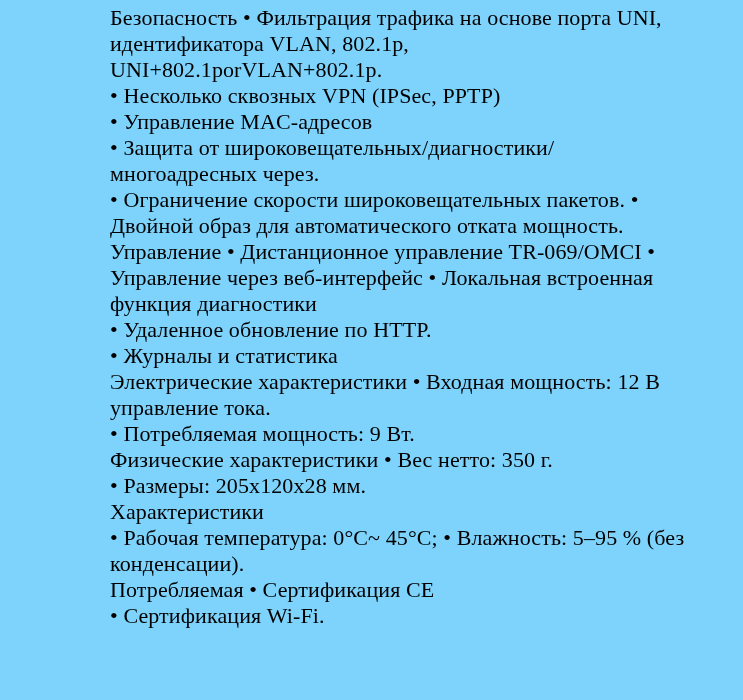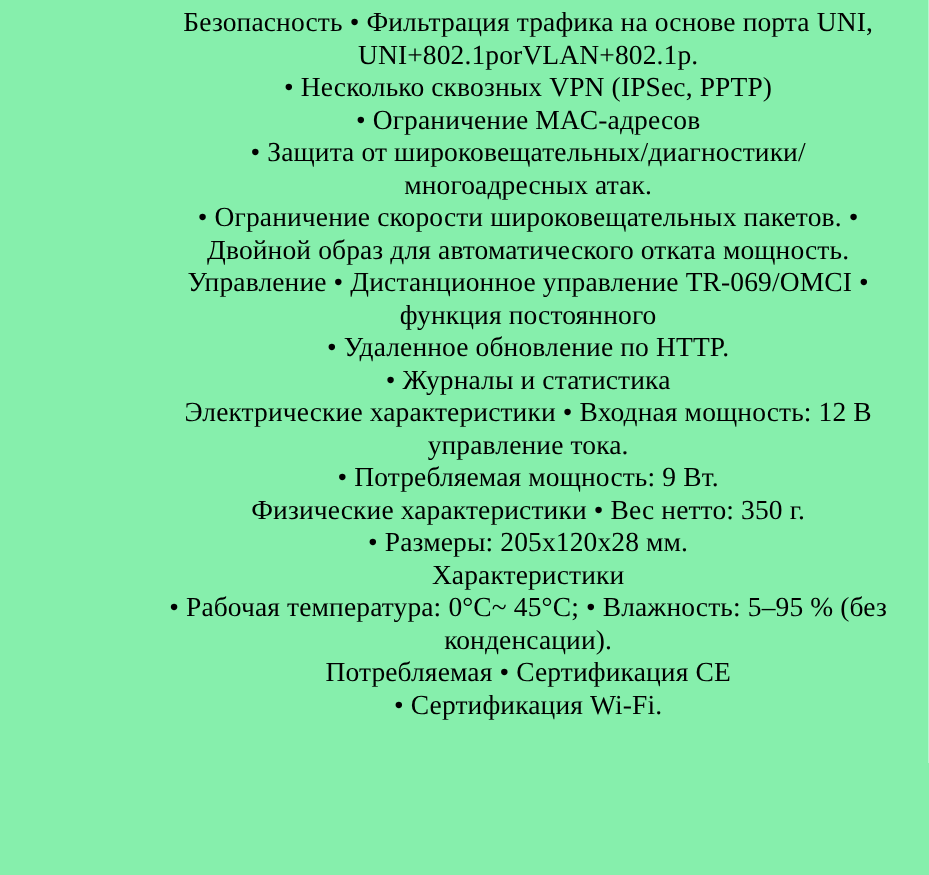--- a/index.html
+++ b/index.html
@@ -4,23 +4,22 @@
 <style>
   html, body {
     margin: 0;
     padding: 0;
     background: #ffffff;
   }
   .page {
     position: relative;
     width: 743px;
     height: 700px;
-    background: #86efac;
+    background: #7dd3fc;
     overflow: hidden;
-    text-align: center;
   }
   .textblock {
     position: absolute;
     left: 110px;
     top: 5px;
     width: 625px;
   }
   .line {
     font-family: "Liberation Serif", "DejaVu Serif", serif;
     font-size: 22px;
@@ -29,29 +28,31 @@
     white-space: nowrap;
     letter-spacing: 0.1px;
   }
 </style>
 </head>
 <body>
 
 <div class="page">
   <div class="textblock">
     <div class="line">Безопасность • Фильтрация трафика на основе порта UNI,</div>
+    <div class="line">идентификатора VLAN, 802.1p,</div>
     <div class="line">UNI+802.1porVLAN+802.1p.</div>
     <div class="line">• Несколько сквозных VPN (IPSec, PPTP)</div>
-    <div class="line">• Ограничение MAC-адресов</div>
+    <div class="line">• Управление MAC-адресов</div>
     <div class="line">• Защита от широковещательных/диагностики/</div>
-    <div class="line">многоадресных атак.</div>
+    <div class="line">многоадресных через.</div>
     <div class="line">• Ограничение скорости широковещательных пакетов. •</div>
     <div class="line">Двойной образ для автоматического отката мощность.</div>
     <div class="line">Управление • Дистанционное управление TR-069/OMCI •</div>
-    <div class="line">функция постоянного</div>
+    <div class="line">Управление через веб-интерфейс • Локальная встроенная</div>
+    <div class="line">функция диагностики</div>
     <div class="line">• Удаленное обновление по HTTP.</div>
     <div class="line">• Журналы и статистика</div>
     <div class="line">Электрические характеристики • Входная мощность: 12 В</div>
     <div class="line">управление тока.</div>
     <div class="line">• Потребляемая мощность: 9 Вт.</div>
     <div class="line">Физические характеристики • Вес нетто: 350 г.</div>
     <div class="line">• Размеры: 205x120x28 мм.</div>
     <div class="line">Характеристики</div>
     <div class="line">• Рабочая температура: 0°C~ 45°C; • Влажность: 5–95 % (без</div>
     <div class="line">конденсации).</div>

